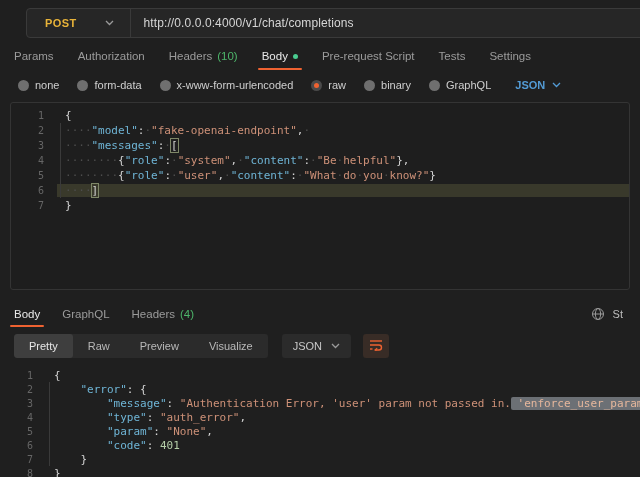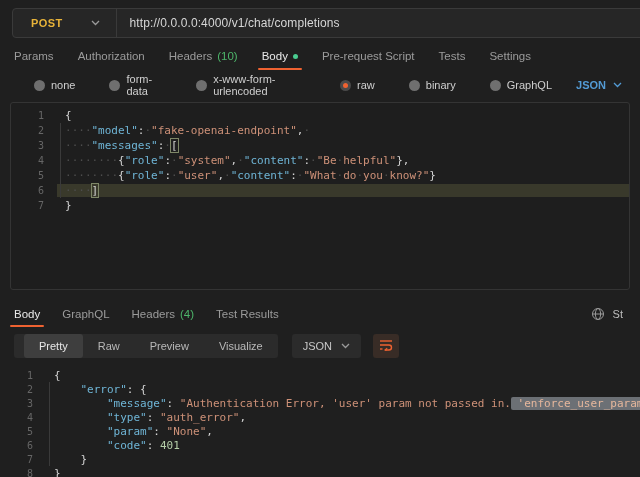--- a/index.html
+++ b/index.html
@@ -5,21 +5,21 @@
   * { margin:0; padding:0; box-sizing:border-box; }
   html,body { width:640px; height:477px; overflow:hidden; }
   body {
     background:#1f1f1f;
     font-family:"Liberation Sans","DejaVu Sans",sans-serif;
     color:#c9c9c9;
     position:relative;
   }
 
   
-  .req-bar-wrap { padding:8px 0 0 12px; }
+  .req-bar-wrap { padding:8px 0 0 26px; }
   .req-bar {
     width:660px; height:30px;
     background:#262626; border:1px solid #3a3a3a; border-radius:4px;
     display:flex; align-items:center;
   }
   .method-select {
     display:flex; align-items:center; gap:28px;
     padding:0 16px 0 18px; height:100%; cursor:pointer;
   }
   .method-label { color:#e8b339; font-size:11px; font-weight:bold; letter-spacing:.4px; }
@@ -31,21 +31,21 @@
   
   .req-tabs { display:flex; align-items:center; gap:24px; padding:0 14px; height:28px; margin-top:4px; }
   .tab { font-size:11.5px; color:#9b9b9b; cursor:pointer; position:relative; height:100%; display:flex; align-items:center; gap:5px; }
   .tab .count { color:#4db56a; }
   .tab.active { color:#e8e8e8; }
   .tab .underline { position:absolute; left:-4px; right:-4px; bottom:0; height:2px; background:#ef6231; border-radius:1px; }
   .green-dot { width:5px; height:5px; border-radius:50%; background:#49cc90; display:inline-block; }
 
   
   .mode-row { display:flex; align-items:center; gap:18px; padding:0 18px; height:26px; margin-top:2px; }
-  .mode-opt { display:flex; align-items:center; gap:6px; font-size:11px; color:#cfcfcf; cursor:pointer;margin-left:16px; }
+  .mode-opt { display:flex; align-items:center; gap:6px; font-size:11px; color:#cfcfcf; cursor:pointer; }
   .radio { width:11px; height:11px; border-radius:50%; background:#6f6f6f; position:relative; flex:0 0 auto; }
   .mode-opt.selected .radio { background:#4a4a4a; }
   .mode-opt.selected .radio::after {
     content:""; position:absolute; left:3px; top:3px; width:5px; height:5px;
     border-radius:50%; background:#ef6231;
   }
   .lang-select { display:flex; align-items:center; gap:7px; margin-left:6px; cursor:pointer; }
   .lang-select .lang { color:#539bd5; font-size:11px; font-weight:bold; }
 
   
@@ -78,21 +78,21 @@
 
   
   .resp-tabs { display:flex; align-items:center; gap:22px; padding:0 14px; height:27px; margin-top:10px; position:relative; }
   .resp-right { position:absolute; right:17px; top:0; height:100%; display:flex; align-items:center; gap:8px; }
   .globe-btn { width:14px; height:14px; cursor:pointer; }
   .partial-text { font-size:11px; color:#bdbdbd; white-space:nowrap; }
 
   .resp-toolbar { display:flex; align-items:center; padding:0 14px; height:26px; margin-top:6px; }
   .seg-group { display:flex; background:#2b2b2b; border-radius:3px; overflow:hidden; }
   .seg-btn { font-size:11px; color:#b8b8b8; padding:6px 15px; cursor:pointer; }
-  .seg-btn.active { background:#3e3e3e; color:#e6e6e6; border-radius:3px;margin-left:10px; }
+  .seg-btn.active { background:#3e3e3e; color:#e6e6e6; border-radius:3px; }
   .resp-lang { display:flex; align-items:center; gap:9px; background:#2b2b2b; border-radius:3px;
     padding:6px 11px; margin-left:14px; cursor:pointer; }
   .resp-lang .lang { font-size:11px; color:#c8c8c8; }
   .wrap-btn { margin-left:12px; background:#382c26; border-radius:3px; width:26px; height:24px;
     display:flex; align-items:center; justify-content:center; cursor:pointer; }
 </style>
 </head>
 <body>
 
 <div class="req-bar-wrap">
@@ -209,23 +209,20 @@
     <span>Body</span>
     <span class="underline"></span>
   </div>
   <div class="tab">
       <span>GraphQL</span>
     </div>
   <div class="tab">
     <span>Headers</span>
     <span class="count">(4)</span>
   </div>
-  <div class="tab">
-      <span>Test Results</span>
-    </div>
   <div class="resp-right">
     <span class="globe-btn">
       <svg width="14" height="14" viewBox="0 0 14 14" fill="none" stroke="#9a9a9a" stroke-width="1">
         <circle cx="7" cy="7" r="5.5"></circle>
         <ellipse cx="7" cy="7" rx="2.6" ry="5.5"></ellipse>
         <path d="M1.5 7 H12.5"></path>
       </svg>
     </span>
     <span class="partial-text">St</span>
   </div>

